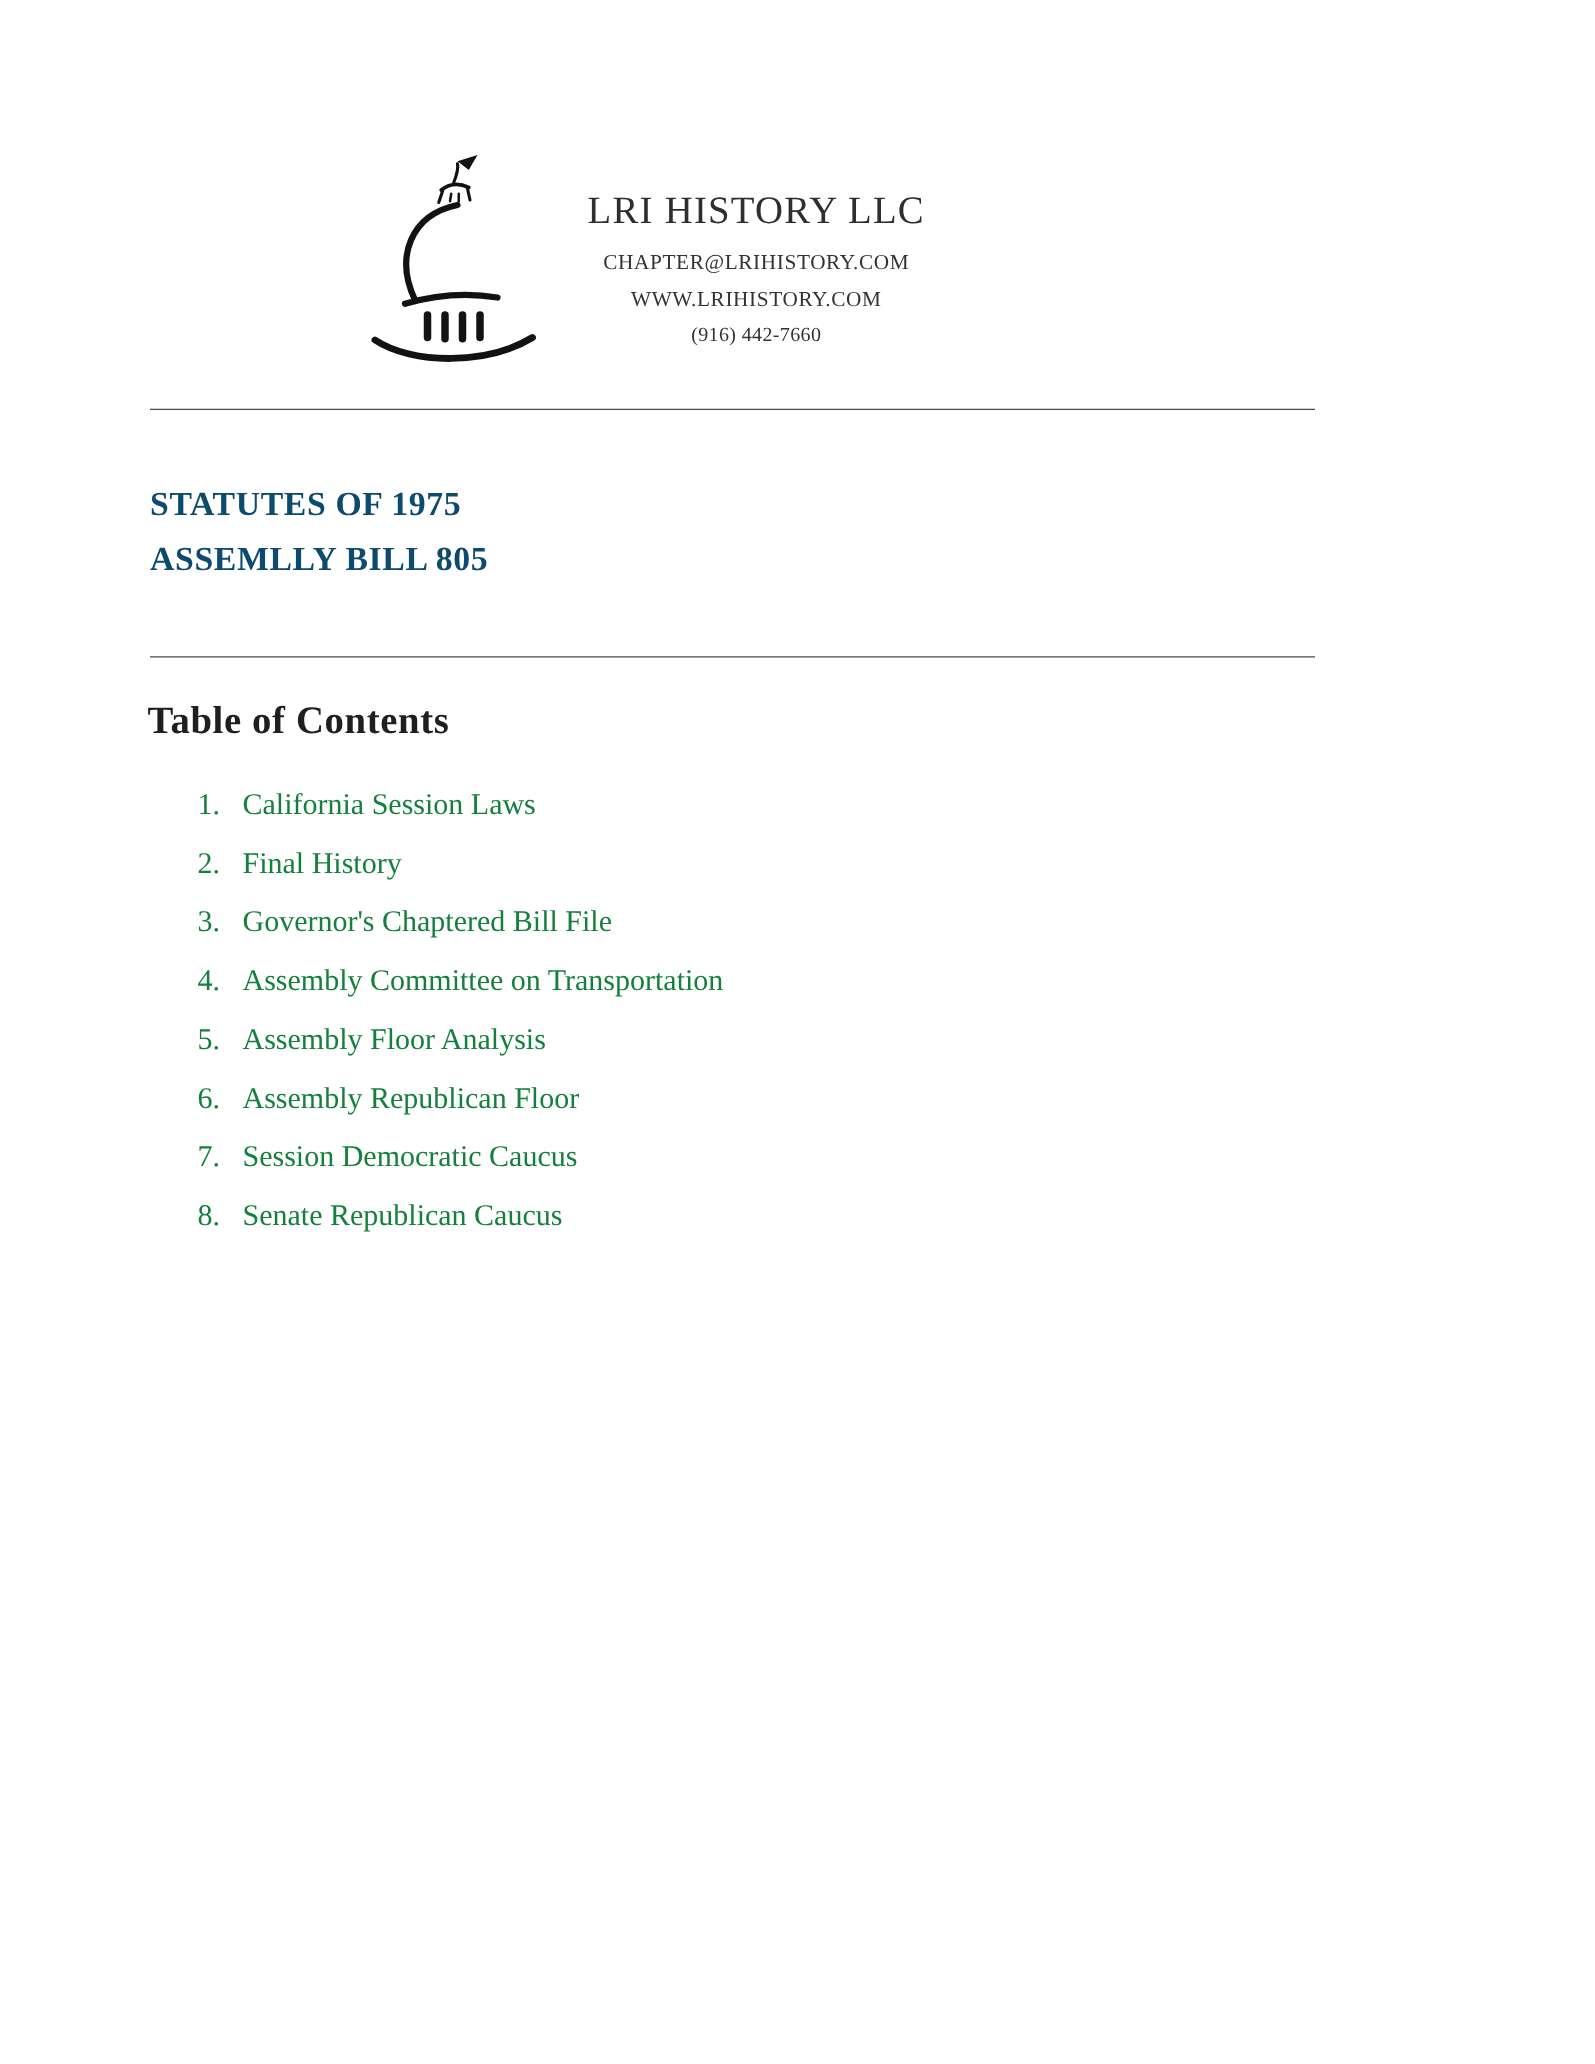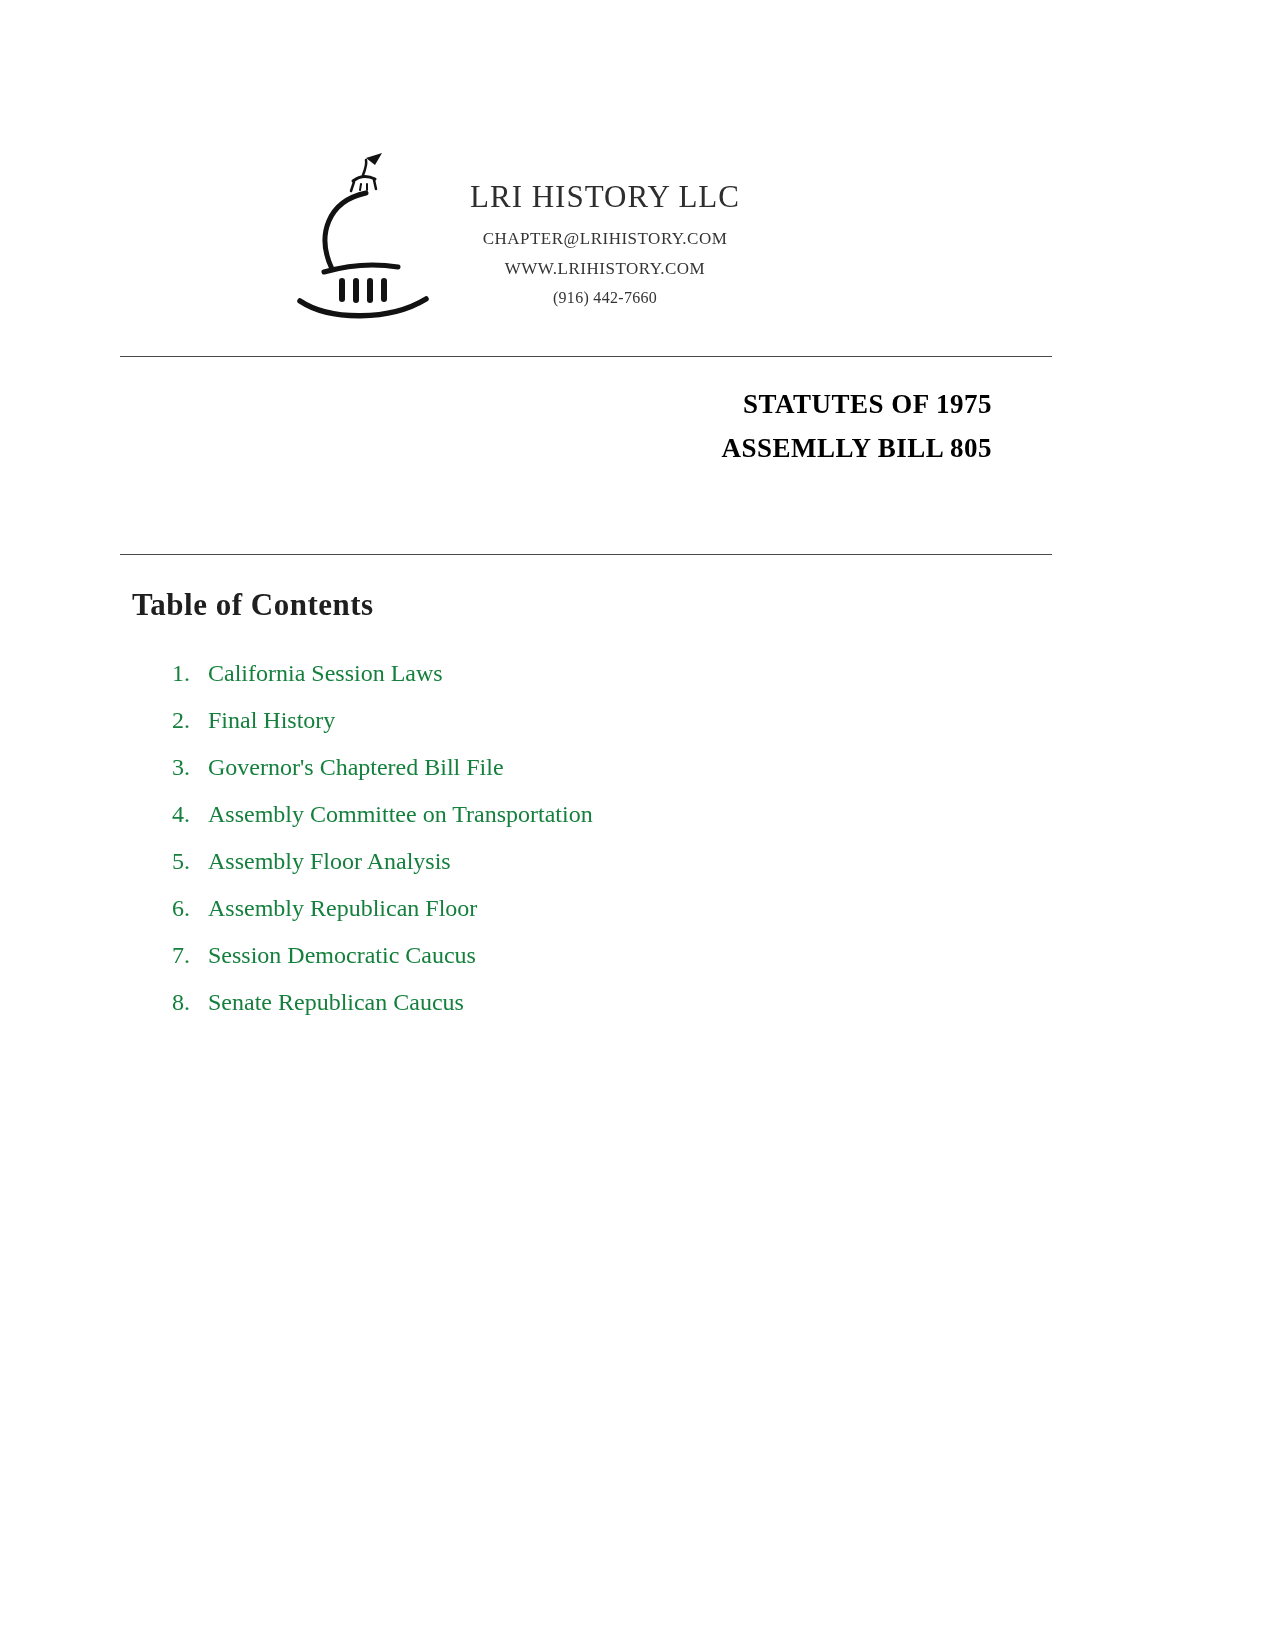--- a/index.html
+++ b/index.html
@@ -7,21 +7,20 @@
     background: #ffffff;
     font-family: "Liberation Serif", "DejaVu Serif", serif;
     color: #2b2b2b;
   }
   .page {
     position: relative;
     width: 1276px;
     height: 1528px;
     background: #ffffff;
     overflow: hidden;
-    margin-top: 29px;
   }
 
   
   .logo {
     position: absolute;
     left: 290px;
     top: 122px;
     width: 150px;
     height: 170px;
   }
@@ -61,38 +60,38 @@
     border: none;
     border-top: 1px solid #4a4a4a;
   }
   .rule-top { top: 327px; }
   .rule-bottom { top: 525px; }
 
   
   .title-block {
     position: absolute;
     left: 120px;
-    top: 360px;
+    top: 388px;
     width: 932px;
     padding-right: 60px;
-    text-align: right;
-    color: #000000;
+    text-align: left;
+    color: #0c4a6e;
   }
   .title-line {
     font-size: 27px;
     font-weight: bold;
     letter-spacing: 0.5px;
     margin-bottom: 13px;
     white-space: pre;
   }
 
   
   .toc {
     position: absolute;
-    left: 132px;
+    left: 118px;
     top: 558px;
     width: 940px;
   }
   .toc-heading {
     font-size: 31px;
     font-weight: bold;
     color: #1f1f1f;
     letter-spacing: 0.5px;
     margin-bottom: 38px;
   }

